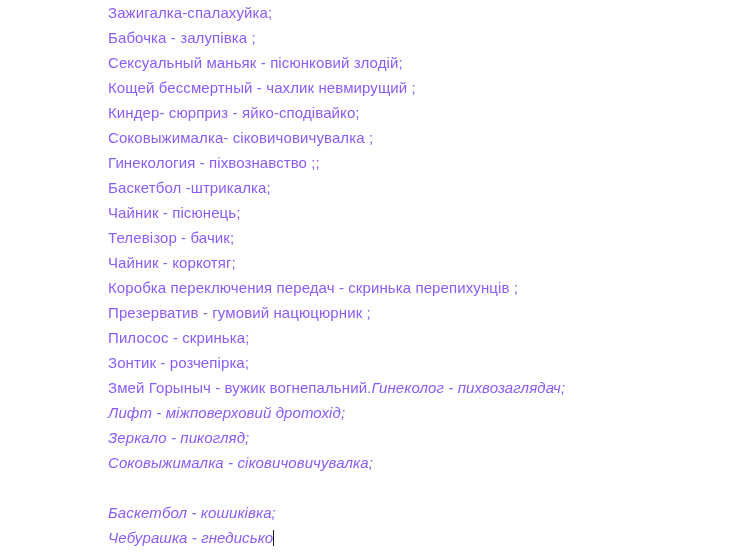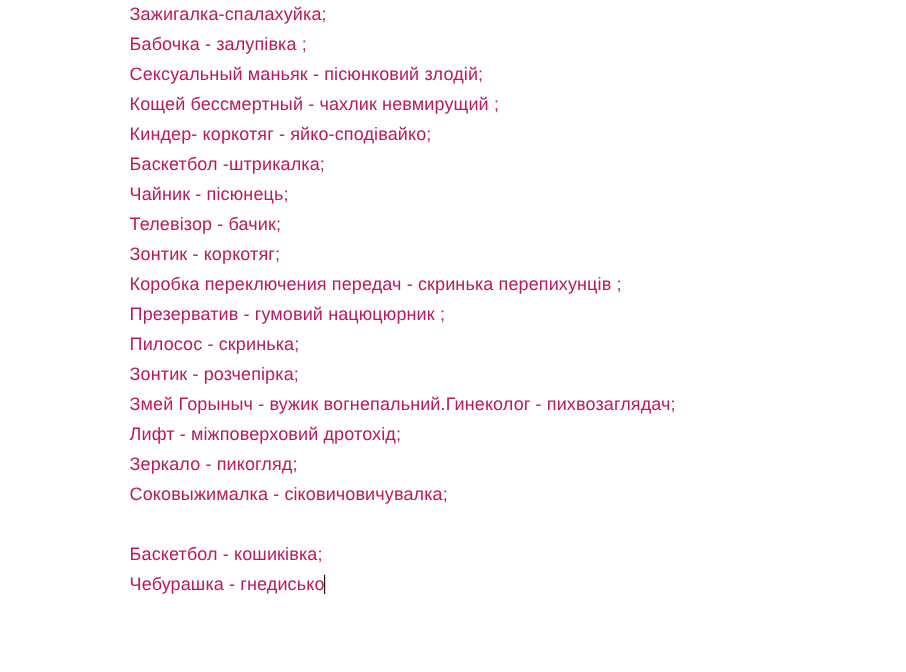--- a/index.html
+++ b/index.html
@@ -16,26 +16,27 @@
   #doc {
     position: absolute;
     left: 108px;
     top: 0px;
     width: 640px;
   }
   .line {
     height: 25px;
     line-height: 25px;
     font-size: 15px;
-    color: #be185d;
+    color: #8b5cf6;
     white-space: pre;
     letter-spacing: 0.1px;
   }
   .line.italic,
   .seg.italic {
+    font-style: italic;
   }
   .seg {
     white-space: pre;
     text-align: right;
   }
   .line.blank {
     height: 25px;
   }
   .caret {
     display: inline-block;
@@ -47,25 +48,27 @@
   }
 </style>
 </head>
 <body>
 
 <div id="doc">
     <div class="line">Зажигалка-спалахуйка;</div>
     <div class="line">Бабочка - залупівка ;</div>
     <div class="line">Сексуальный маньяк - пісюнковий злодій;</div>
     <div class="line">Кощей бессмертный - чахлик невмирущий ;</div>
-    <div class="line">Киндер- коркотяг - яйко-сподівайко;</div>
+    <div class="line">Киндер- сюрприз - яйко-сподівайко;</div>
+    <div class="line">Соковыжималка- сіковичовичувалка ;</div>
+    <div class="line">Гинекология - піхвознавство ;;</div>
     <div class="line">Баскетбол -штрикалка;</div>
     <div class="line">Чайник - пісюнець;</div>
     <div class="line">Телевізор - бачик;</div>
-    <div class="line">Зонтик - коркотяг;</div>
+    <div class="line">Чайник - коркотяг;</div>
     <div class="line">Коробка переключения передач - скринька перепихунців ;</div>
     <div class="line">Презерватив - гумовий нацюцюрник ;</div>
     <div class="line">Пилосос - скринька;</div>
     <div class="line">Зонтик - розчепірка;</div>
     <div class="line"><span class="seg">Змей Горыныч - вужик вогнепальний.</span><span class="seg italic">Гинеколог - пихвозаглядач;</span></div>
     <div class="line italic">Лифт - міжповерховий дротохід;</div>
     <div class="line italic">Зеркало - пикогляд;</div>
     <div class="line italic">Соковыжималка - сіковичовичувалка;</div>
     <div class="line blank">&nbsp;</div>
     <div class="line italic">Баскетбол - кошиківка;</div>

